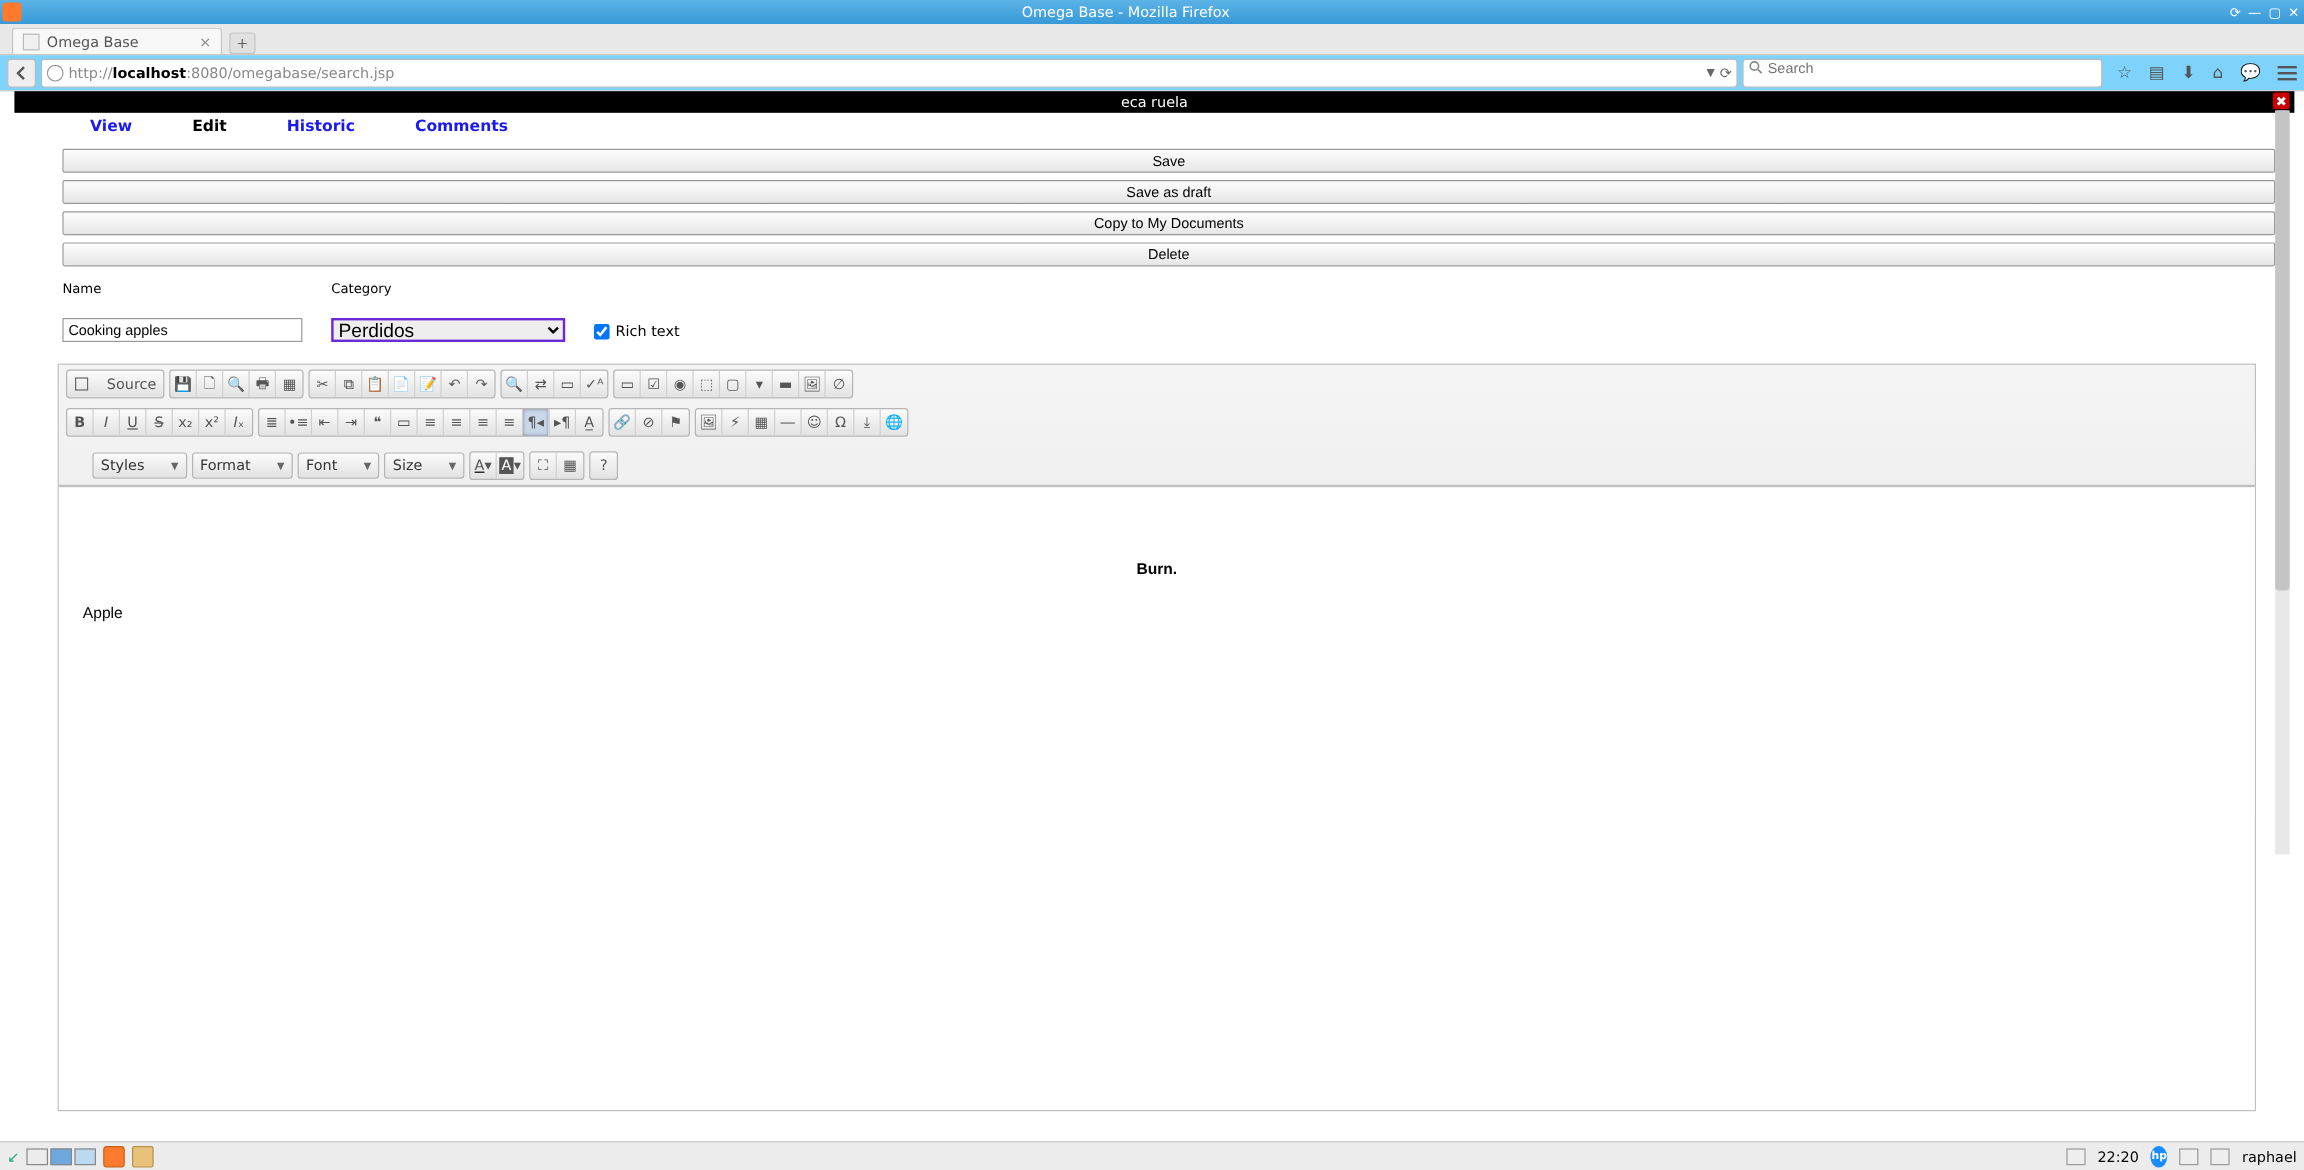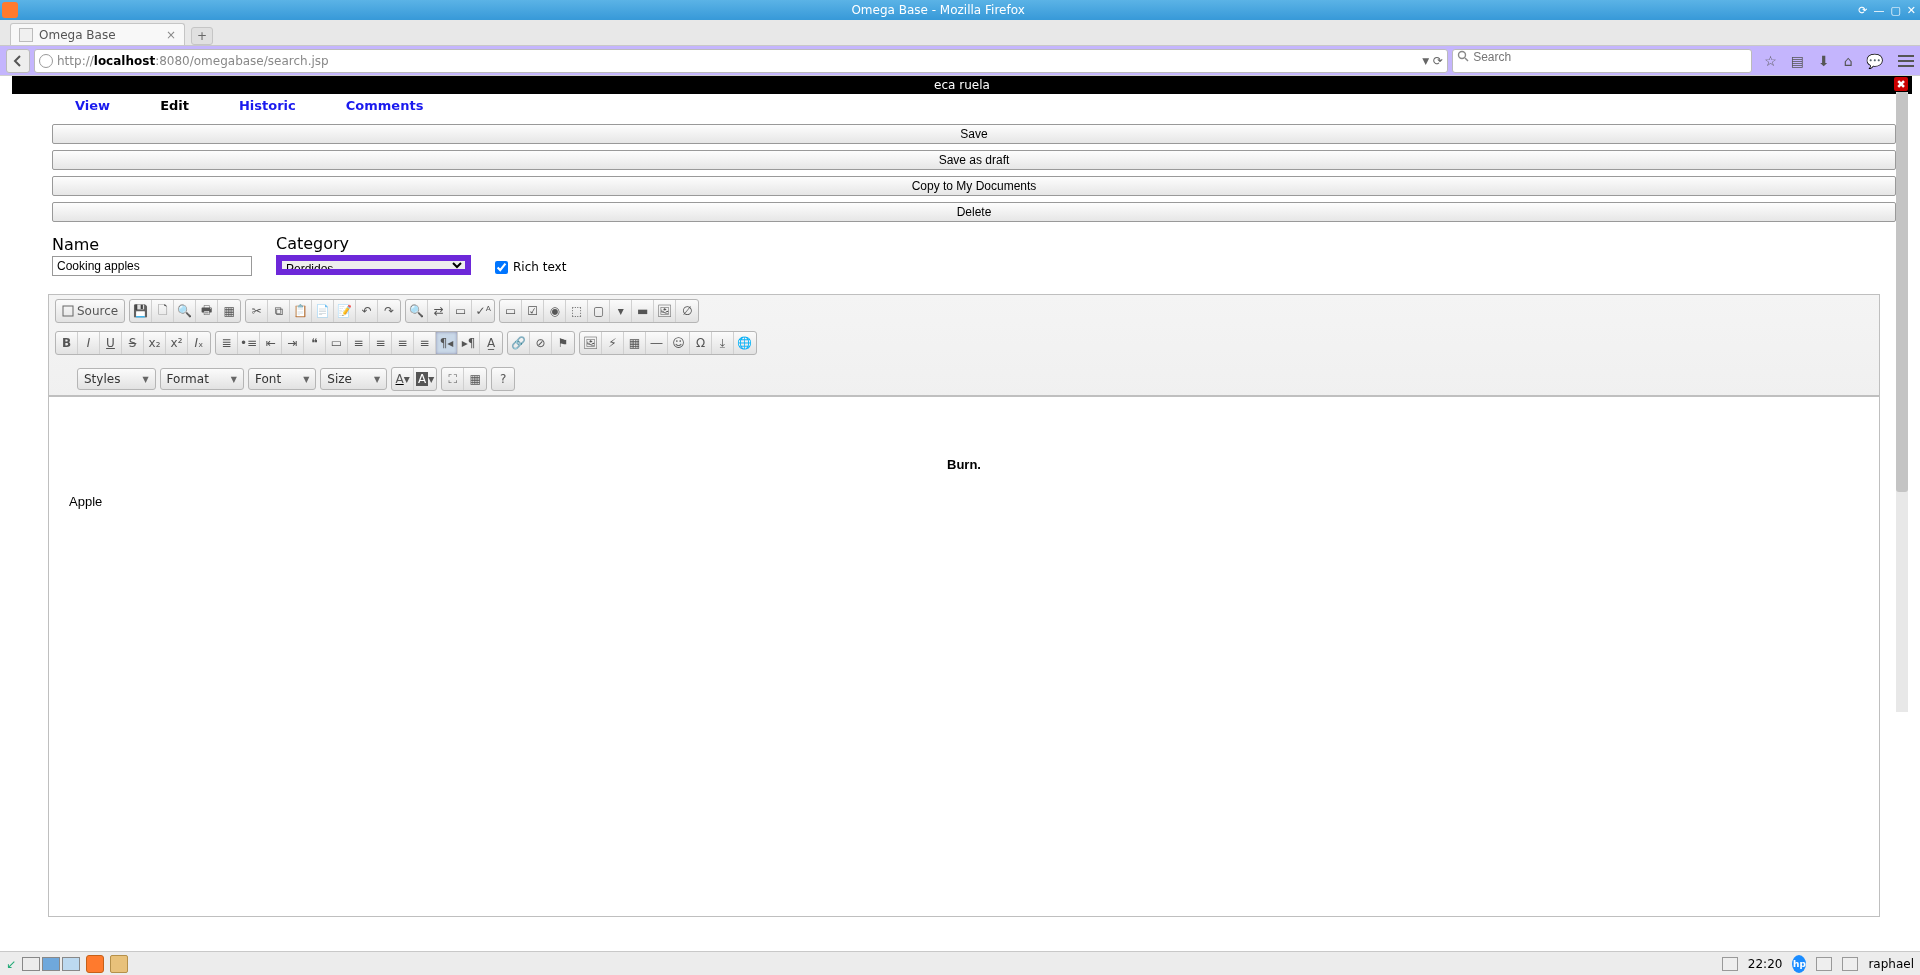--- a/index.html
+++ b/index.html
@@ -14,21 +14,21 @@
 
 
 .tabstrip { height: 26px; background: #e8e8e8; border-bottom: 1px solid #c8c8c8; display: flex; align-items: flex-end; padding-left: 10px; }
 .tab { width: 175px; height: 22px; background: #f8f8f8; border: 1px solid #c5c5c5; border-bottom: none; border-radius: 3px 3px 0 0; display: flex; align-items: center; padding: 0 8px; font-size: 12px; color: #555; gap: 6px; }
 .tab .tab-icon { width: 14px; height: 14px; background: #f0f0f0; border:1px solid #bbb; display:inline-block; }
 .tab .tab-title { flex: 1; }
 .tab .tab-close { color: #888; cursor: pointer; }
 .newtab { width: 22px; height: 18px; background: #e0e0e0; border: 1px solid #c5c5c5; border-radius: 3px; margin-left: 6px; display:flex; align-items:center; justify-content:center; color:#666; cursor:pointer;}
 
 
-.navbar { height: 30px; background: #c4b5fd; border-bottom: 1px solid #d0d0d0; display: flex; align-items: center; padding: 0 6px; gap: 4px; }
+.navbar { height: 30px; background: #7dd3fc; border-bottom: 1px solid #d0d0d0; display: flex; align-items: center; padding: 0 6px; gap: 4px; }
 .nav-back { width: 24px; height: 24px; border: 1px solid #bbb; border-radius: 3px; display:flex; align-items:center; justify-content:center; background:#eee; cursor:pointer; }
 .urlbar { flex: 1; height: 24px; border: 1px solid #bbb; border-radius: 3px; background:#fff; display:flex; align-items:center; padding:0 4px; gap:4px; }
 .urlbar .globe { width:14px; height:14px; border:1px solid #999; border-radius:50%; }
 .urlbar .urltext { flex:1; font-size:12px; color:#333; }
 .urlbar .urltext .host { font-weight:bold; color:#000; }
 .urlbar .urltext .rest { color:#888; }
 .urlbar .dd { color:#666; font-size:9px; }
 .urlbar .reload { color:#666; cursor:pointer; }
 .searchbox { width: 300px; height: 24px; border:1px solid #bbb; border-radius:3px; background:#fff; display:flex; align-items:flex-start; padding:0 4px; gap:4px; }
 .searchbox input { border:none; outline:none; flex:1; font-size:12px; }
@@ -46,32 +46,32 @@
 .menubar .mlink { color:#1a1aee; cursor:pointer; }
 .menubar .mactive { color:#000; }
 
 
 .content-wrap { margin: 8px 24px 8px 52px; }
 .btnrow { display:flex; gap:6px;flex-direction:column; }
 .btn { border:1px solid #999; background:linear-gradient(#fdfdfd,#e6e6e6); padding:2px 12px; font-size:12px; cursor:pointer; border-radius:2px; }
 
 
 .formrow { display:flex; align-items:flex-end; gap:24px; margin-top:12px; }
-.field label { font-size:16px; display:block; margin-bottom:2px; }
+.field label { font-size:11px; display:block; margin-bottom:18px; }
 .field input[type=text] { width:200px; height:20px; border:1px solid #999; padding:0 4px; font-size:12px; }
-.field select { width:195px; height:20px; border:6px solid #6d28d9; font-size:12px; background:#eee; }
+.field select { width:195px; height:20px; border:2px solid #6d28d9; font-size:16px; background:#eee; }
 .richrow { display:flex; align-items:center; gap:5px; margin-bottom:2px; }
 
 
 .ck-panel { margin: 18px 40px 0 48px; border:1px solid #bfbfbf; background: linear-gradient(#f4f4f4,#dcdcdc); }
 .ck-toolbar { padding:4px 6px; display:flex; flex-wrap:wrap; gap:4px; align-items:center; border-bottom:1px solid #bfbfbf; }
 .ck-group { display:flex; border:1px solid #b5b5b5; border-radius:3px; background:linear-gradient(#fbfbfb,#e2e2e2); }
 .ck-btn { width:22px; height:22px; display:flex; align-items:center; justify-content:center; color:#555; font-size:12px; border-right:1px solid #d0d0d0; cursor:pointer; }
 .ck-btn:last-child { border-right:none; }
-.ck-btn.wide { width:auto; padding:0 6px; gap:3px;align-items:center; }
+.ck-btn.wide { width:auto; padding:0 6px; gap:15px;align-items:center; }
 .ck-btn.active { background:#c9d8e8; box-shadow: inset 0 0 3px #88a; }
 .ck-select { height:22px; border:1px solid #b5b5b5; border-radius:3px; background:linear-gradient(#fbfbfb,#e2e2e2); display:flex; align-items:center; padding:0 6px; gap:22px; font-size:12px; color:#333; cursor:pointer;}
 .ck-select .arr { font-size:8px; color:#666; }
 .ck-row2 { width:100%; display:flex; gap:4px; margin-top:4px; align-items:center;padding-left:22px;}
 .ck-editor-body { background:#fff; border-top:1px solid #bfbfbf; height: 520px; padding: 60px 20px 20px 20px; font-family: Arial, sans-serif; font-size:13px; color:#000; position:relative;}
 .ck-editor-body .doc-title { text-align:center; font-weight:bold; margin-bottom:22px; }
 
 
 .page-scroll { position:absolute; right:12px; top:92px; width:12px; height:620px; background:#e8e8e8; }
 .page-scroll .thumb { position:absolute; top:0; width:12px; height:400px; background:#c4c4c4; border-radius:3px; }

